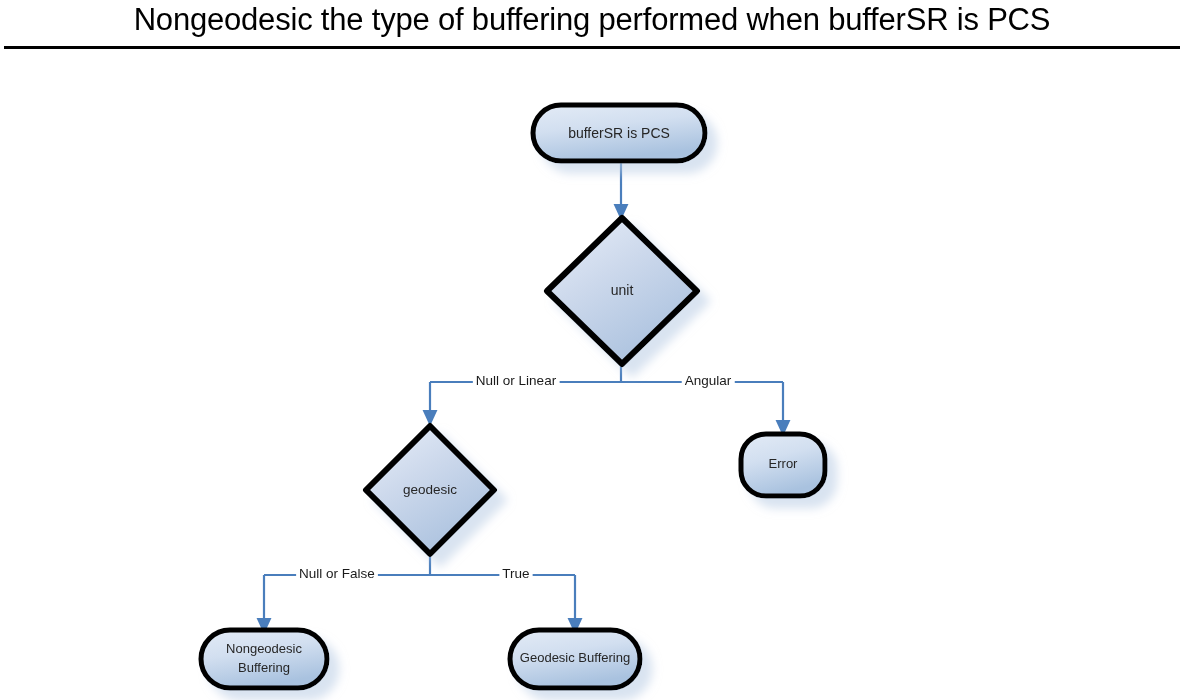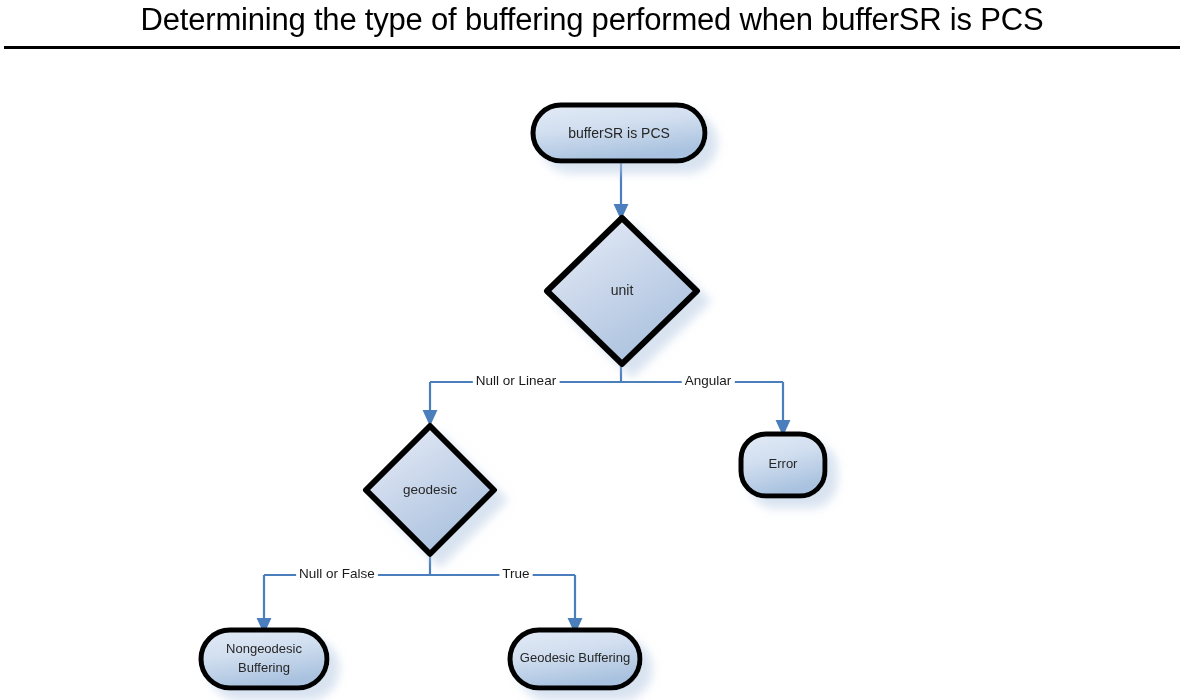--- a/index.html
+++ b/index.html
@@ -64,21 +64,21 @@
     fill: #4a7ebc;
   }
   .shape-outline {
     stroke: #000000;
     stroke-linejoin: round;
   }
 </style>
 </head>
 <body>
 
-<div id="page-title">Determining the type of buffering performed when bufferSR is PCS</div>
+<div id="page-title">Nongeodesic the type of buffering performed when bufferSR is PCS</div>
 <div id="title-rule"></div>
 
 <svg id="flow-canvas" viewBox="0 0 1184 700" width="1184" height="700" xmlns="http://www.w3.org/2000/svg">
   <defs>
     <linearGradient id="nodeGrad" x1="0" y1="0" x2="0.35" y2="1">
       <stop offset="0%" stop-color="#e3ebf6"></stop>
       <stop offset="45%" stop-color="#d2dff0"></stop>
       <stop offset="100%" stop-color="#a9c2df"></stop>
     </linearGradient>
     <linearGradient id="diamondGrad" x1="0.1" y1="0" x2="0.75" y2="1">

